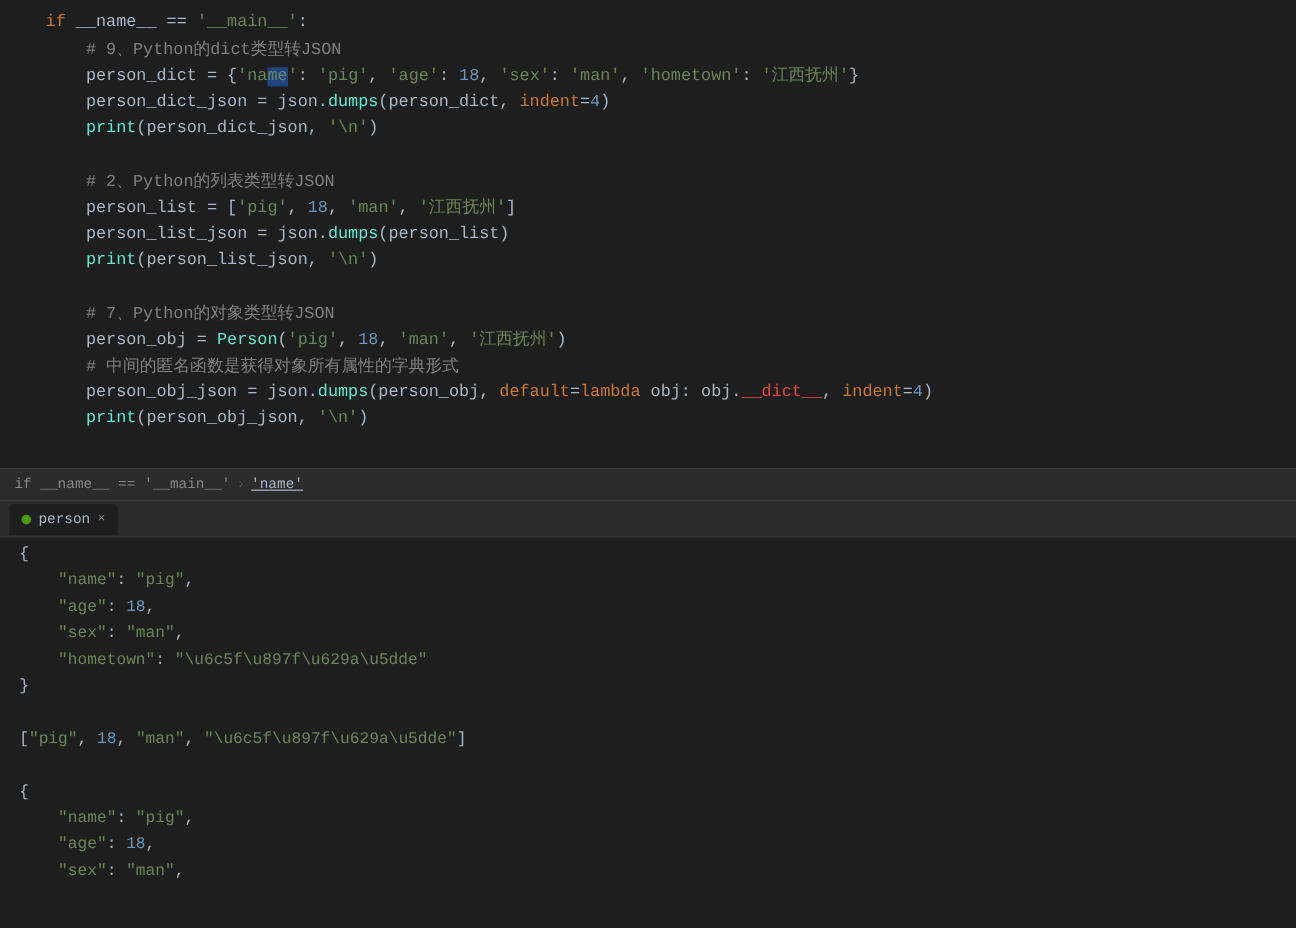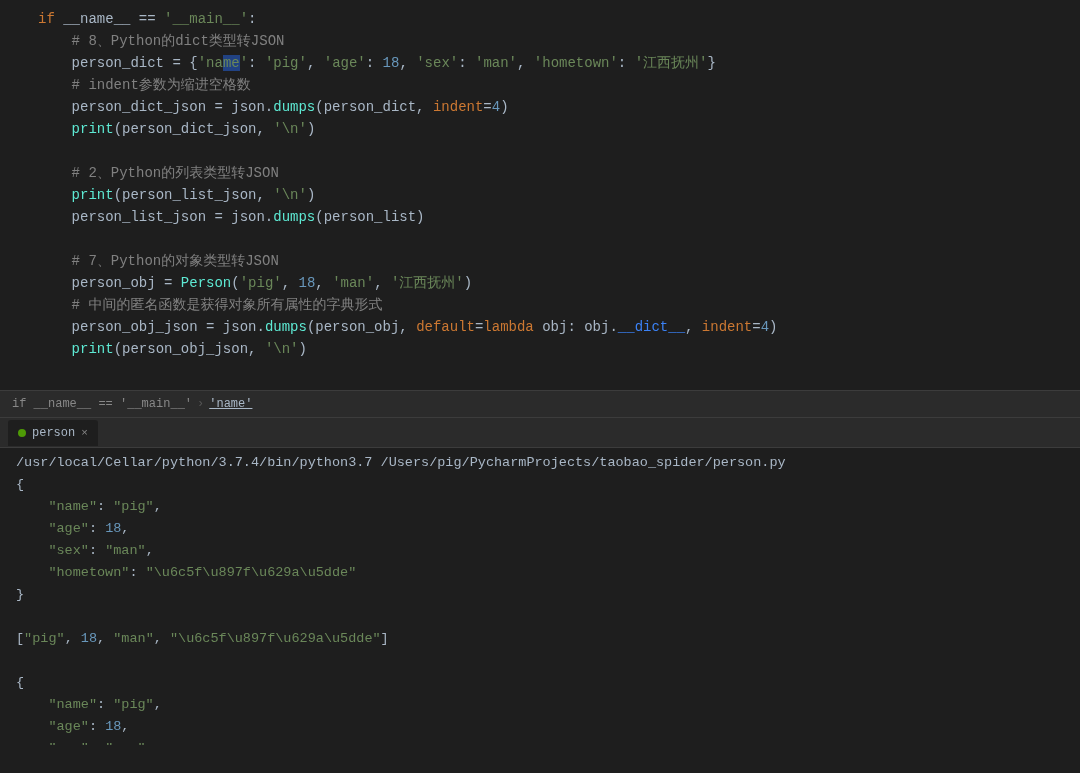--- a/index.html
+++ b/index.html
@@ -51,21 +51,21 @@
     .kw-fn    { color: #5eead4; }
     .op       { color: #a9b7c6; }
     .kw-lambda { color: #cc7832; }
     .kw-default { color: #cc7832; }
     .kw-indent { color: #cc7832; }
     .highlight-na {
       background: #214283;
       color: #6a8759;
     }
     .white { color: #a9b7c6; }
-    .dunder { color: #3b82f6; }
+    .dunder { color: #ef4444; }
 
     
     .breadcrumb-bar {
       background: #2b2b2b;
       height: 28px;
       display: flex;
       align-items: center;
       padding: 0 12px;
       border-top: 1px solid #3c3c3c;
       border-bottom: 1px solid #3c3c3c;
@@ -145,32 +145,28 @@
 
 <div class="editor-area">
 
   <div class="code-line">
     <span class="line-number"></span>
     <span class="code-content"><span class="kw-if">if</span> <span class="var">__name__</span> <span class="op">==</span> <span class="string">'__main__'</span><span class="white">:</span></span>
   </div>
 
   <div class="code-line">
     <span class="line-number"></span>
-    <span class="code-content"><span class="comment">    # 8、Python的dict类型转JSON</span></span>
+    <span class="code-content"><span class="comment">    # 9、Python的dict类型转JSON</span></span>
   </div>
 
   <div class="code-line">
     <span class="line-number"></span>
     <span class="code-content">    <span class="var">person_dict</span> <span class="op">=</span> <span class="white">{</span><span class="string">'na</span><span class="highlight-na">me</span><span class="string">'</span><span class="white">:</span> <span class="string">'pig'</span><span class="white">,</span> <span class="string">'age'</span><span class="white">:</span> <span class="number">18</span><span class="white">,</span> <span class="string">'sex'</span><span class="white">:</span> <span class="string">'man'</span><span class="white">,</span> <span class="string">'hometown'</span><span class="white">:</span> <span class="string">'江西抚州'</span><span class="white">}</span></span>
   </div>
 
-  <div class="code-line">
-    <span class="line-number"></span>
-    <span class="code-content"><span class="comment">    # indent参数为缩进空格数</span></span>
-  </div>
 
   <div class="code-line">
     <span class="line-number"></span>
     <span class="code-content">    <span class="var">person_dict_json</span> <span class="op">=</span> <span class="var">json</span><span class="white">.</span><span class="kw-fn">dumps</span><span class="white">(</span><span class="var">person_dict</span><span class="white">,</span> <span class="kw-indent">indent</span><span class="op">=</span><span class="number">4</span><span class="white">)</span></span>
   </div>
 
   <div class="code-line">
     <span class="line-number"></span>
     <span class="code-content">    <span class="kw-fn">print</span><span class="white">(</span><span class="var">person_dict_json</span><span class="white">,</span> <span class="string">'\n'</span><span class="white">)</span></span>
   </div>
@@ -178,29 +174,33 @@
   <div class="code-line">
     <span class="line-number"></span>
     <span class="code-content"></span>
   </div>
 
   <div class="code-line">
     <span class="line-number"></span>
     <span class="code-content"><span class="comment">    # 2、Python的列表类型转JSON</span></span>
   </div>
 
+  <div class="code-line">
+    <span class="line-number"></span>
+    <span class="code-content">    <span class="var">person_list</span> <span class="op">=</span> <span class="white">[</span><span class="string">'pig'</span><span class="white">,</span> <span class="number">18</span><span class="white">,</span> <span class="string">'man'</span><span class="white">,</span> <span class="string">'江西抚州'</span><span class="white">]</span></span>
+  </div>
+
+  <div class="code-line">
+    <span class="line-number"></span>
+    <span class="code-content">    <span class="var">person_list_json</span> <span class="op">=</span> <span class="var">json</span><span class="white">.</span><span class="kw-fn">dumps</span><span class="white">(</span><span class="var">person_list</span><span class="white">)</span></span>
+  </div>
 
   <div class="code-line">
     <span class="line-number"></span>
     <span class="code-content">    <span class="kw-fn">print</span><span class="white">(</span><span class="var">person_list_json</span><span class="white">,</span> <span class="string">'\n'</span><span class="white">)</span></span>
-  </div>
-
-  <div class="code-line">
-    <span class="line-number"></span>
-    <span class="code-content">    <span class="var">person_list_json</span> <span class="op">=</span> <span class="var">json</span><span class="white">.</span><span class="kw-fn">dumps</span><span class="white">(</span><span class="var">person_list</span><span class="white">)</span></span>
   </div>
 
   <div class="code-line">
     <span class="line-number"></span>
     <span class="code-content"></span>
   </div>
 
   <div class="code-line">
     <span class="line-number"></span>
     <span class="code-content"><span class="comment">    # 7、Python的对象类型转JSON</span></span>
@@ -238,21 +238,20 @@
   <div class="tab-bar">
     <div class="tab">
       <span class="tab-dot"></span>
       <span>person</span>
       <span class="tab-close">×</span>
     </div>
   </div>
 
   <div class="output-area">
 
-    <div class="output-line">/usr/local/Cellar/python/3.7.4/bin/python3.7 /Users/pig/PycharmProjects/taobao_spider/person.py</div>
 
     <div class="output-line"><span class="white">{</span></div>
     <div class="output-line">    <span class="output-key">"name"</span><span class="white">: </span><span class="output-value-str">"pig"</span><span class="white">,</span></div>
     <div class="output-line">    <span class="output-key">"age"</span><span class="white">: </span><span class="output-value-num">18</span><span class="white">,</span></div>
     <div class="output-line">    <span class="output-key">"sex"</span><span class="white">: </span><span class="output-value-str">"man"</span><span class="white">,</span></div>
     <div class="output-line">    <span class="output-key">"hometown"</span><span class="white">: </span><span class="output-value-str">"\u6c5f\u897f\u629a\u5dde"</span></div>
     <div class="output-line"><span class="white">}</span></div>
     <div class="output-line"></div>
     <div class="output-line"><span class="white">[</span><span class="output-value-str">"pig"</span><span class="white">, </span><span class="output-value-num">18</span><span class="white">, </span><span class="output-value-str">"man"</span><span class="white">, </span><span class="output-value-str">"\u6c5f\u897f\u629a\u5dde"</span><span class="white">]</span></div>
     <div class="output-line"></div>

